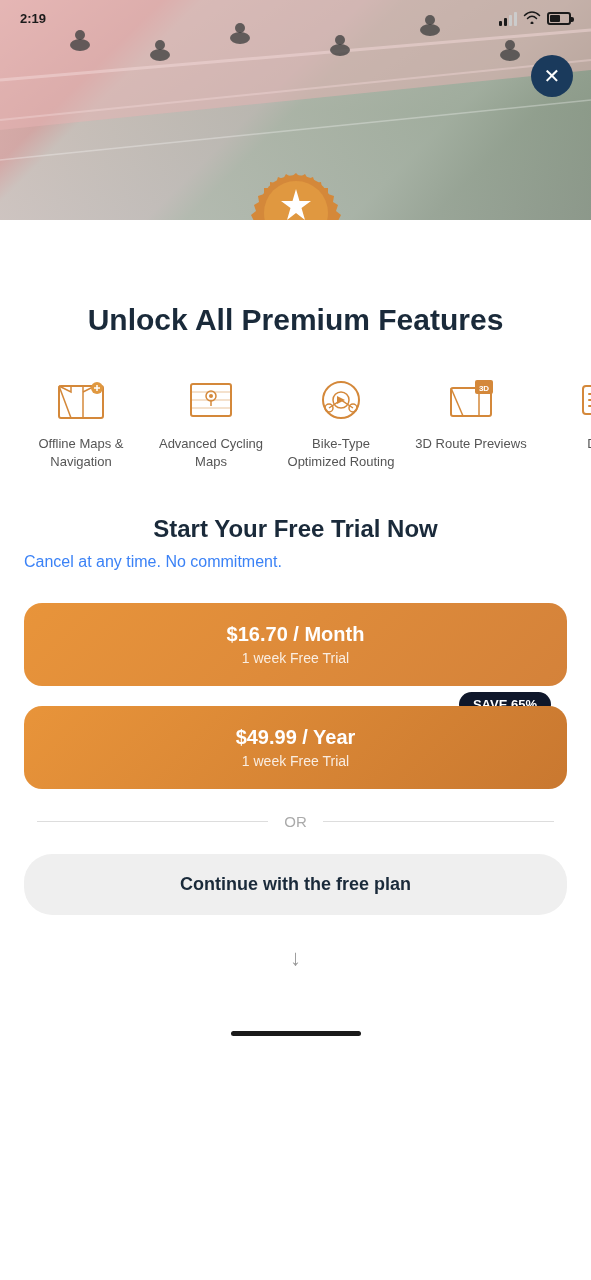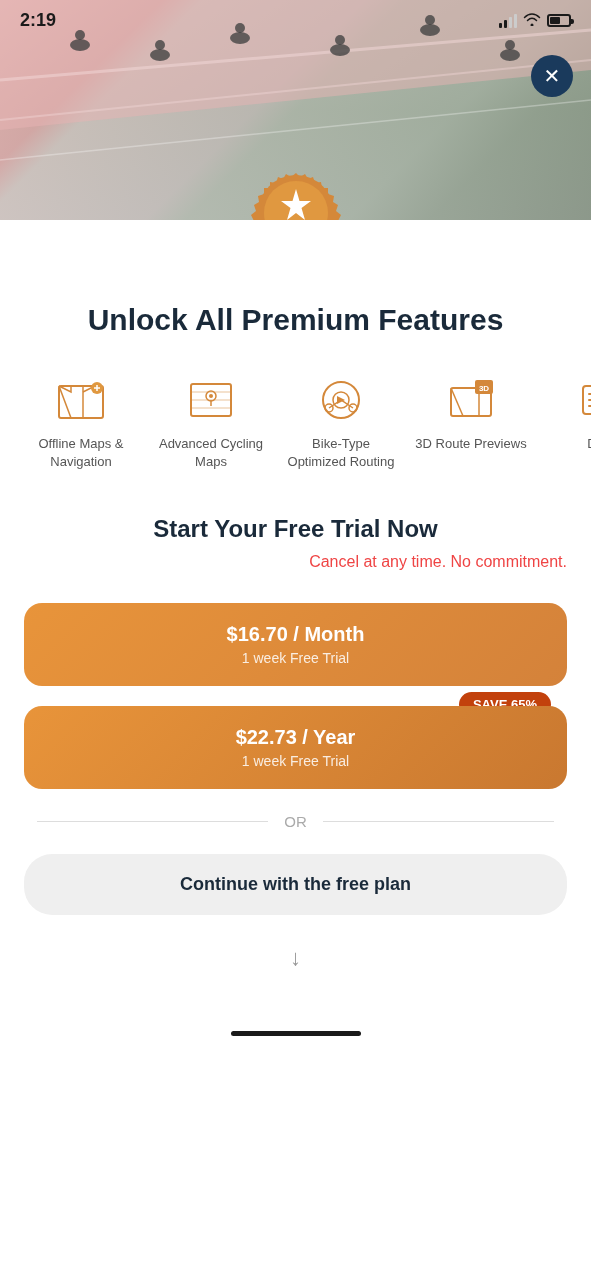--- a/index.html
+++ b/index.html
@@ -21,21 +21,21 @@
       align-items: center;
       padding: 10px 20px 6px 20px;
       position: absolute;
       top: 0;
       left: 0;
       right: 0;
       z-index: 10;
     }
 
     .status-time {
-      font-size: 18px;
+      font-size: 13px;
       font-weight: 600;
       color: #1a1a1a;
     }
 
     .status-icons {
       display: flex;
       align-items: center;
       gap: 6px;
     }
 
@@ -159,23 +159,23 @@
 
     .pricing-title {
       text-align: center;
       font-size: 24px;
       font-weight: 800;
       color: #1a2a3a;
       margin-bottom: 10px;
     }
 
     .pricing-subtitle {
-      text-align: right;
+      text-align: left;
       font-size: 16px;
-      color: #ef4444;
+      color: #3b82f6;
       margin-bottom: 32px;
     }
 
     
     .plan-button {
       width: 100%;
       border-radius: 18px;
       padding: 20px;
       text-align: center;
       cursor: pointer;
@@ -204,21 +204,21 @@
     .plan-trial {
       font-size: 14px;
       color: rgba(255,255,255,0.85);
       display: block;
     }
 
     .save-badge {
       position: absolute;
       top: -14px;
       right: 16px;
-      background: #c2410c;
+      background: #0f172a;
       color: white;
       font-size: 13px;
       font-weight: 700;
       padding: 5px 14px;
       border-radius: 20px;
     }
 
     
     .or-divider {
       display: flex;
@@ -498,21 +498,21 @@
     <p class="pricing-subtitle">Cancel at any time. No commitment.</p>
 
     <button class="plan-button plan-monthly">
       <span class="plan-price">$16.70 / Month</span>
       <span class="plan-trial">1 week Free Trial</span>
     </button>
 
     <div style="position:relative; margin-bottom: 16px;">
       <span class="save-badge">SAVE 65%</span>
       <button class="plan-button plan-yearly" style="margin-bottom:0;">
-        <span class="plan-price">$22.73 / Year</span>
+        <span class="plan-price">$49.99 / Year</span>
         <span class="plan-trial">1 week Free Trial</span>
       </button>
     </div>
 
   </div>
 
   <div class="or-divider">
     <div class="or-line"></div>
     <span class="or-text">OR</span>
     <div class="or-line"></div>

